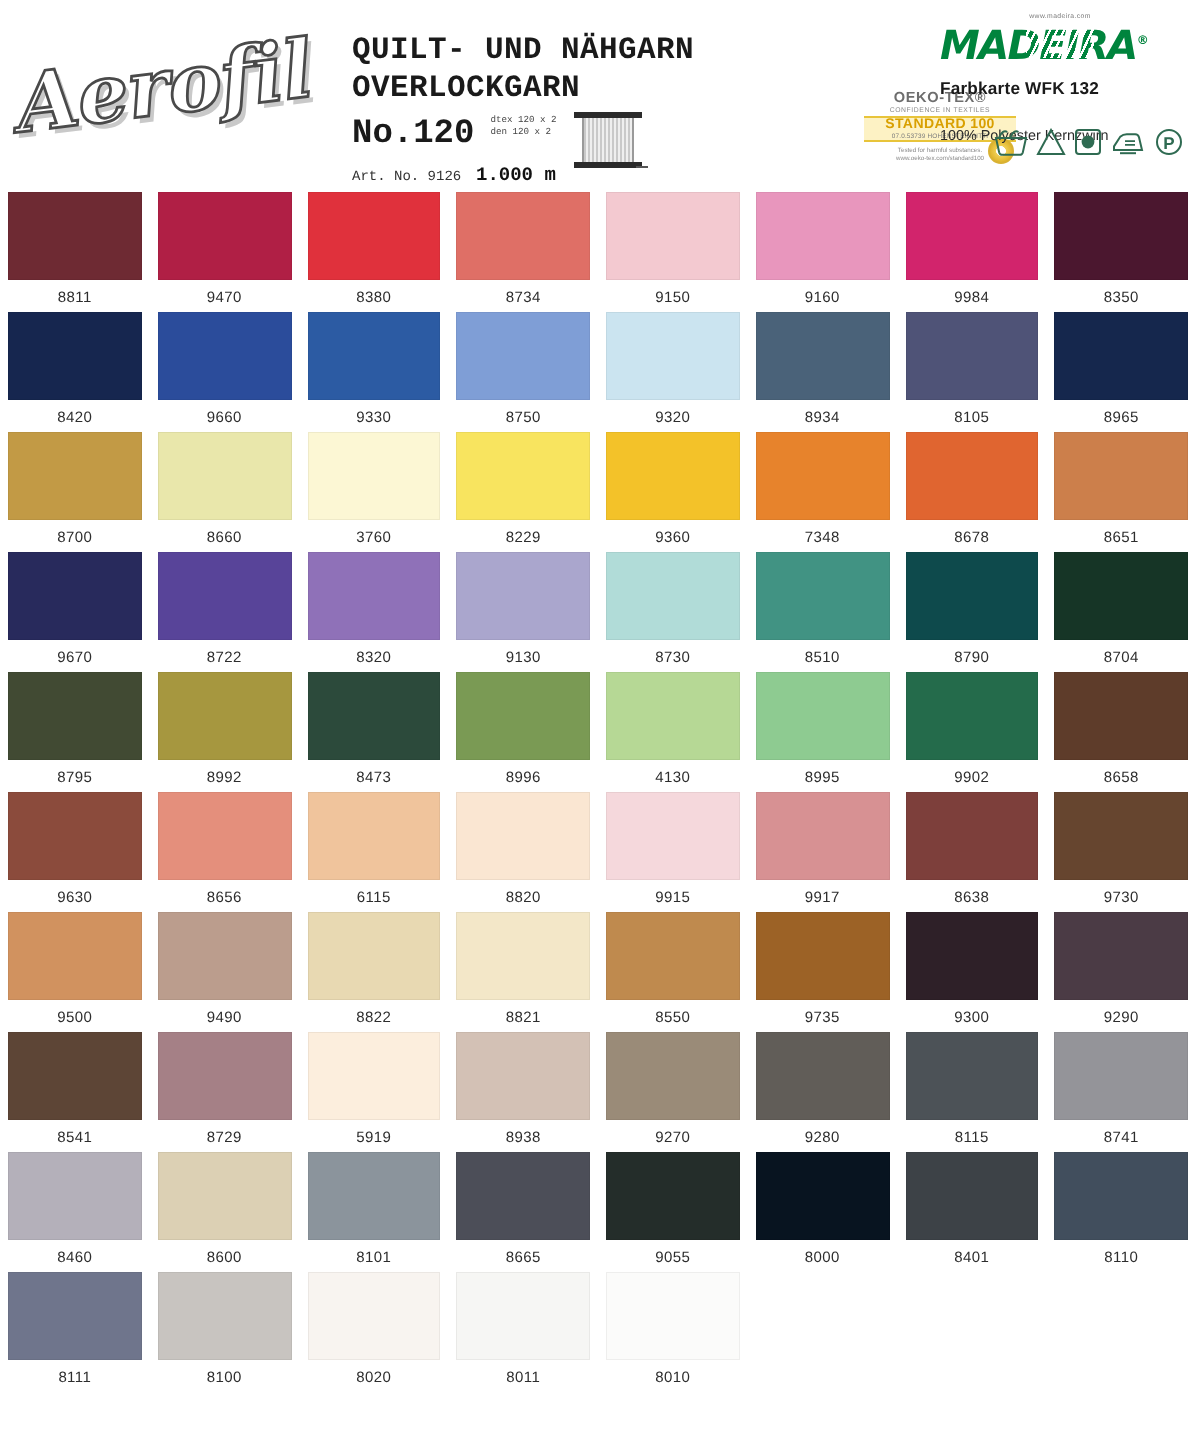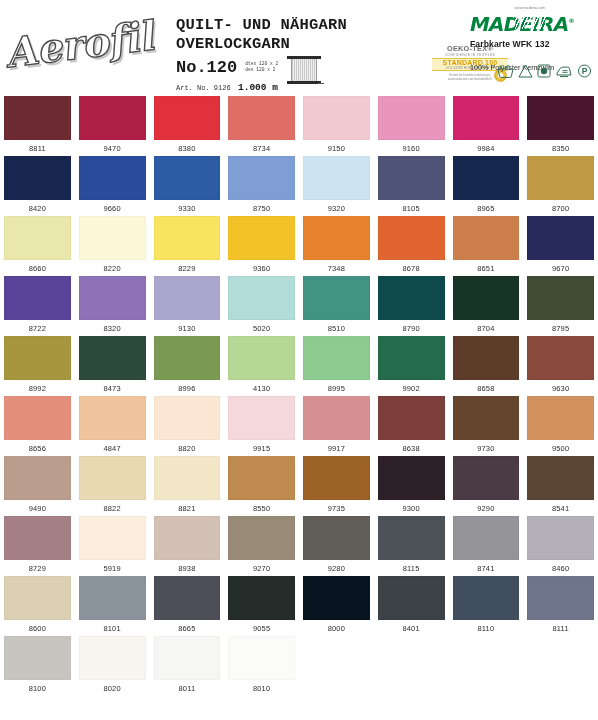--- a/index.html
+++ b/index.html
@@ -30,21 +30,21 @@
     transform: rotate(-7deg);
     white-space: nowrap;
   }
 
   
   .prod { position: absolute; left: 176px; top: 16px; width: 250px; font-family: Liberation Mono, monospace; }
   .prod-line1, .prod-line2 {
     font-size: 15.5px; font-weight: bold; color: #1a1a1a;
     letter-spacing: 0.2px; line-height: 19px;
   }
-  .prod-row3 { display: flex; align-items: center; margin-top: 4px; }
+  .prod-row3 { display: flex; align-items: flex-start; margin-top: 4px; }
   .prod-no { font-size: 17px; font-weight: bold; color: #1a1a1a; }
   .dtex {
     margin-left: 8px; margin-bottom: 2px;
     font-size: 4.6px; line-height: 5.6px; color: #444;
   }
   .prod-row4 { display: flex; align-items: baseline; margin-top: 5px; }
   .artno { font-size: 7px; color: #333; width: 62px; }
   .metres { font-size: 9.5px; font-weight: bold; color: #111; }
 
   
@@ -264,38 +264,42 @@
       </div>
       <div class="cell">
         <div class="chip" style="background: rgb(127, 158, 214);"></div>
         <div class="code">8750</div>
       </div>
       <div class="cell">
         <div class="chip" style="background: rgb(203, 228, 240);"></div>
         <div class="code">9320</div>
       </div>
       <div class="cell">
+        <div class="chip" style="background: rgb(74, 98, 121);"></div>
+        <div class="code">8934</div>
+      </div>
+      <div class="cell">
         <div class="chip" style="background: rgb(79, 83, 119);"></div>
         <div class="code">8105</div>
       </div>
       <div class="cell">
         <div class="chip" style="background: rgb(21, 39, 77);"></div>
         <div class="code">8965</div>
       </div>
       <div class="cell">
         <div class="chip" style="background: rgb(194, 154, 69);"></div>
         <div class="code">8700</div>
       </div>
       <div class="cell">
         <div class="chip" style="background: rgb(233, 231, 171);"></div>
         <div class="code">8660</div>
       </div>
       <div class="cell">
         <div class="chip" style="background: rgb(252, 247, 212);"></div>
-        <div class="code">8220</div>
+        <div class="code">3760</div>
       </div>
       <div class="cell">
         <div class="chip" style="background: rgb(248, 228, 95);"></div>
         <div class="code">8229</div>
       </div>
       <div class="cell">
         <div class="chip" style="background: rgb(243, 194, 41);"></div>
         <div class="code">9360</div>
       </div>
       <div class="cell">
@@ -321,21 +325,21 @@
       <div class="cell">
         <div class="chip" style="background: rgb(143, 113, 184);"></div>
         <div class="code">8320</div>
       </div>
       <div class="cell">
         <div class="chip" style="background: rgb(170, 166, 205);"></div>
         <div class="code">9130</div>
       </div>
       <div class="cell">
         <div class="chip" style="background: rgb(177, 220, 216);"></div>
-        <div class="code">5020</div>
+        <div class="code">8730</div>
       </div>
       <div class="cell">
         <div class="chip" style="background: rgb(65, 147, 131);"></div>
         <div class="code">8510</div>
       </div>
       <div class="cell">
         <div class="chip" style="background: rgb(14, 74, 76);"></div>
         <div class="code">8790</div>
       </div>
       <div class="cell">
@@ -377,21 +381,21 @@
       <div class="cell">
         <div class="chip" style="background: rgb(139, 75, 60);"></div>
         <div class="code">9630</div>
       </div>
       <div class="cell">
         <div class="chip" style="background: rgb(228, 143, 124);"></div>
         <div class="code">8656</div>
       </div>
       <div class="cell">
         <div class="chip" style="background: rgb(240, 196, 156);"></div>
-        <div class="code">4847</div>
+        <div class="code">6115</div>
       </div>
       <div class="cell">
         <div class="chip" style="background: rgb(250, 230, 210);"></div>
         <div class="code">8820</div>
       </div>
       <div class="cell">
         <div class="chip" style="background: rgb(245, 216, 220);"></div>
         <div class="code">9915</div>
       </div>
       <div class="cell">

